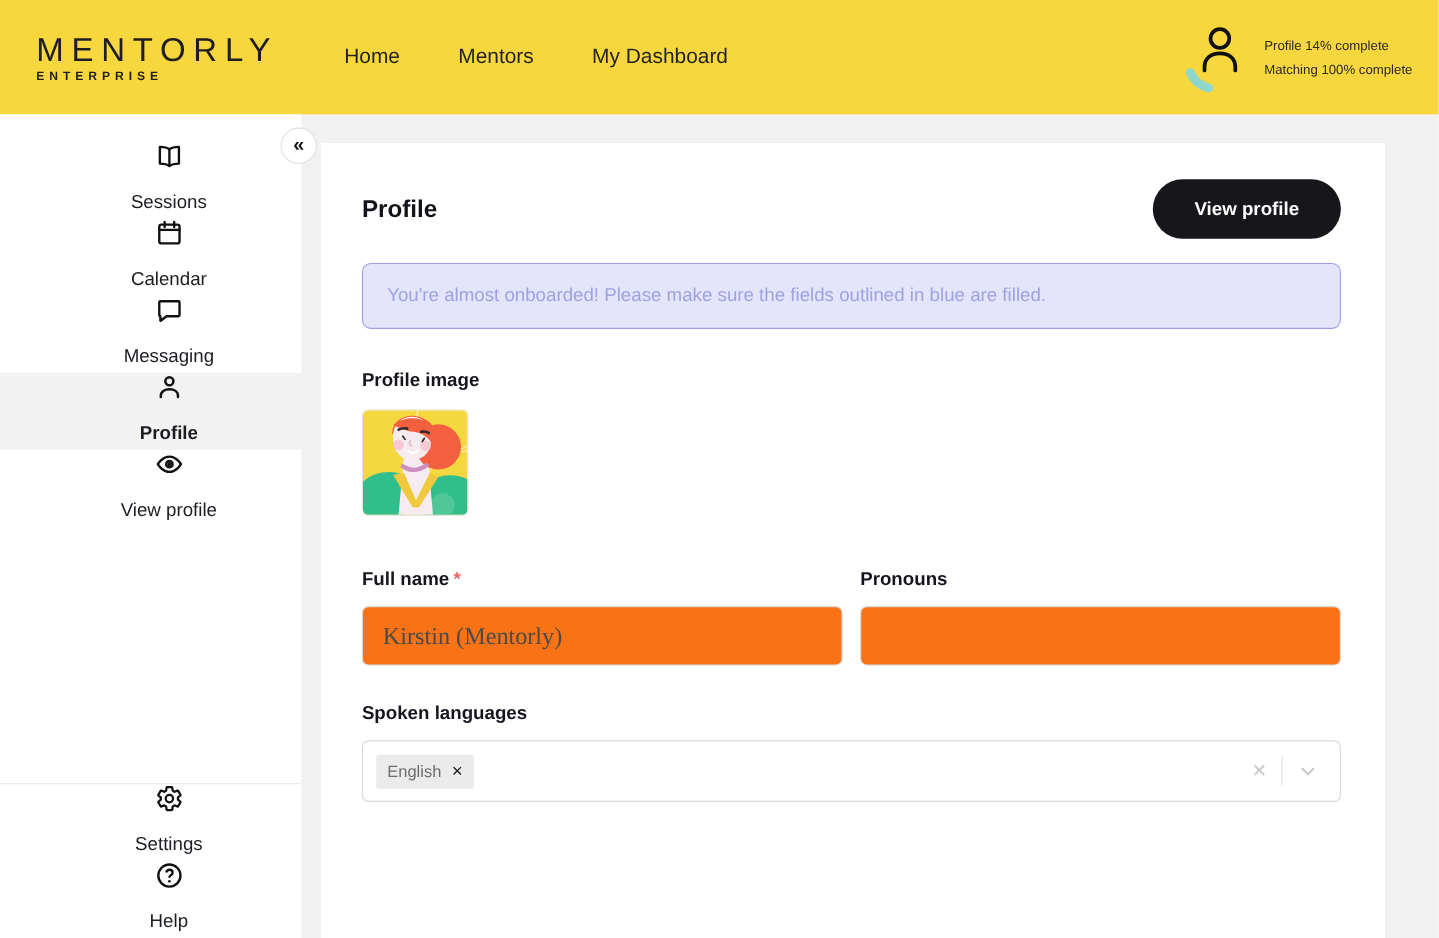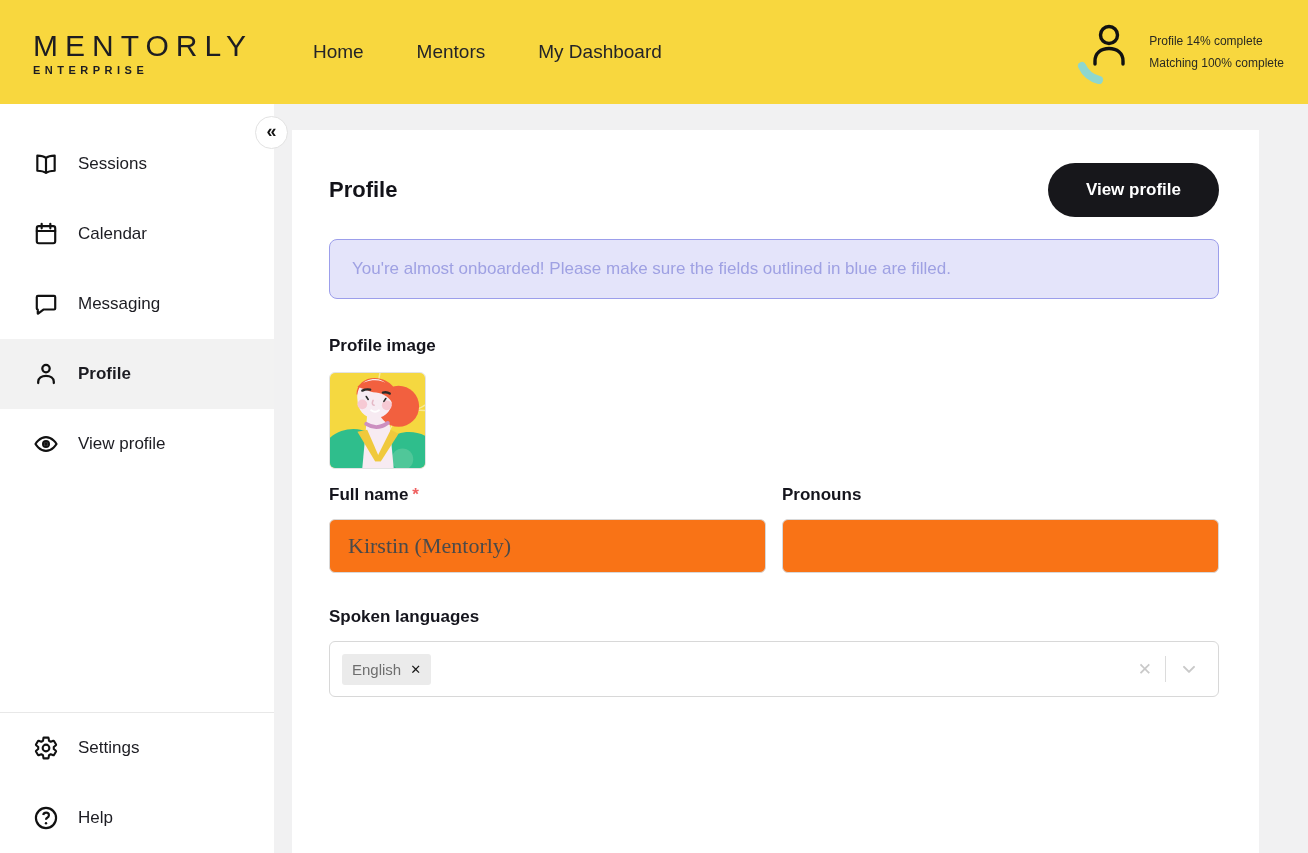--- a/index.html
+++ b/index.html
@@ -42,21 +42,21 @@
   
   .sidebar {
     position: absolute; top: 104px; left: 0; width: 274px; height: 749px;
     background: #ffffff;
     display: flex; flex-direction: column;
     padding-top: 25px;
   }
   .side-item {
     display: flex; align-items: center; gap: 19px;
     height: 70px; padding-left: 33px;
-    font-size: 17px; color: #1c1c22; cursor: pointer;
+    font-size: 17px; color: #1c1c22; cursor: pointer; flex-direction: column;
   }
   .side-item svg { width: 26px; height: 26px; flex: 0 0 26px; }
   .side-item.active { background: #F2F2F2; font-weight: 700; }
   .side-spacer { flex: 1; }
   .side-divider { height: 1px; background: #e8e8e8; width: 100%; }
   .collapse-btn {
     position: absolute; top: 116px; left: 255px; width: 33px; height: 33px;
     border-radius: 50%; background: #fff; border: 1px solid #e2e2e2;
     display: flex; align-items: center; justify-content: center;
     font-size: 18px; font-weight: 700; color: #111; cursor: pointer; z-index: 3;
@@ -83,21 +83,21 @@
     display: flex; align-items: center; padding: 0 22px;
     font-size: 17px; color: #9FA1E3;
   }
   .field-label { font-size: 17px; font-weight: 700; color: #15151d; }
   .required-marker { color: #EF6060; font-weight: 700; margin-left: 4px; }
   .profile-image-section { margin-top: 37px; }
   .avatar {
     margin-top: 16px; width: 97px; height: 97px; border-radius: 6px;
     border: 1px solid #e3e3e3; overflow: hidden; cursor: pointer; display: block;
   }
-  .form-row { margin-top: 16px; display: flex; gap: 16px; }
+  .form-row { margin-top: 48px; display: flex; gap: 16px; }
   .form-col { flex: 1; }
   .text-input {
     margin-top: 14px; width: 100%; height: 54px;
     border: 1px solid #D8D8D8; border-radius: 6px;
     padding: 0 18px; font-size: 22px; color: #4a4a4a;
     font-family: Liberation Serif, serif; background: #f97316; outline: none;
   }
   .full-width-section { margin-top: 35px; }
   .languages-section { margin-top: 34px; }
   .multiselect {

